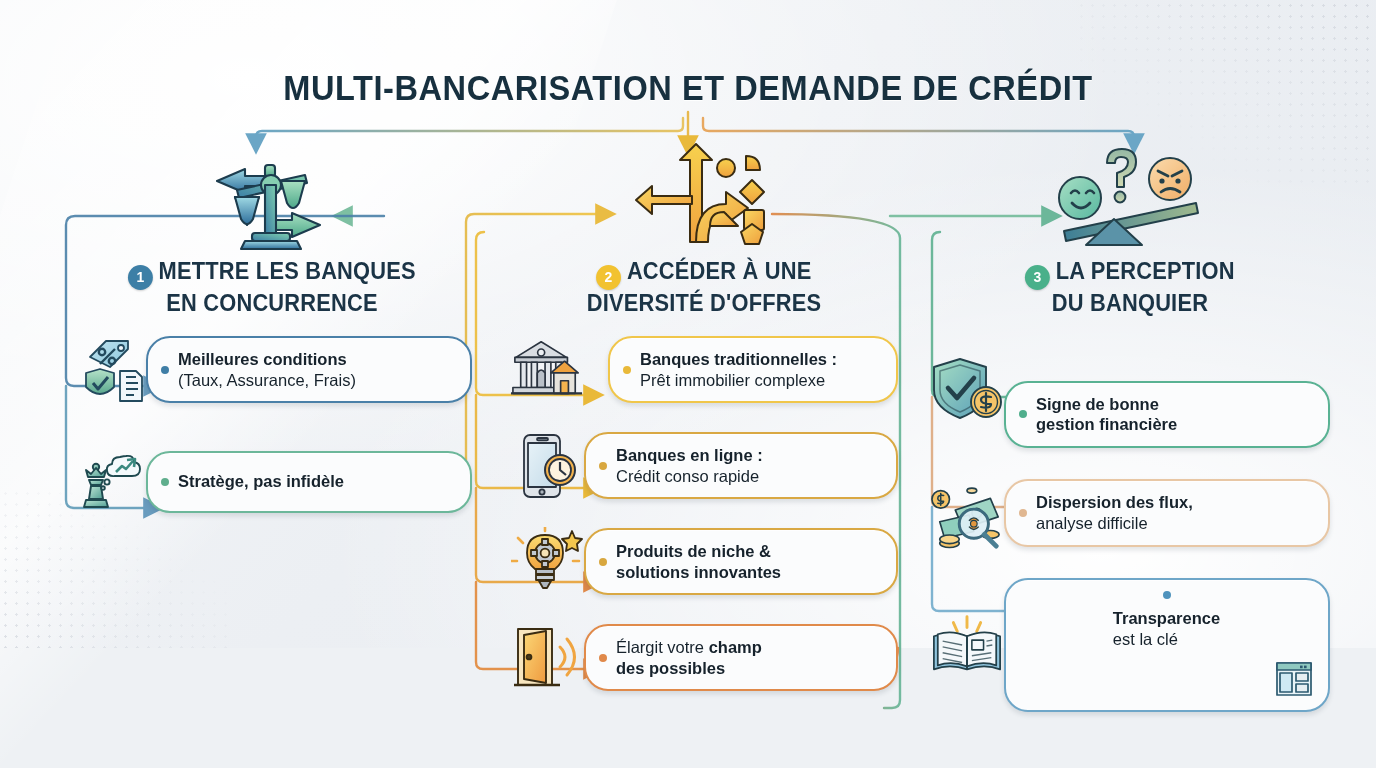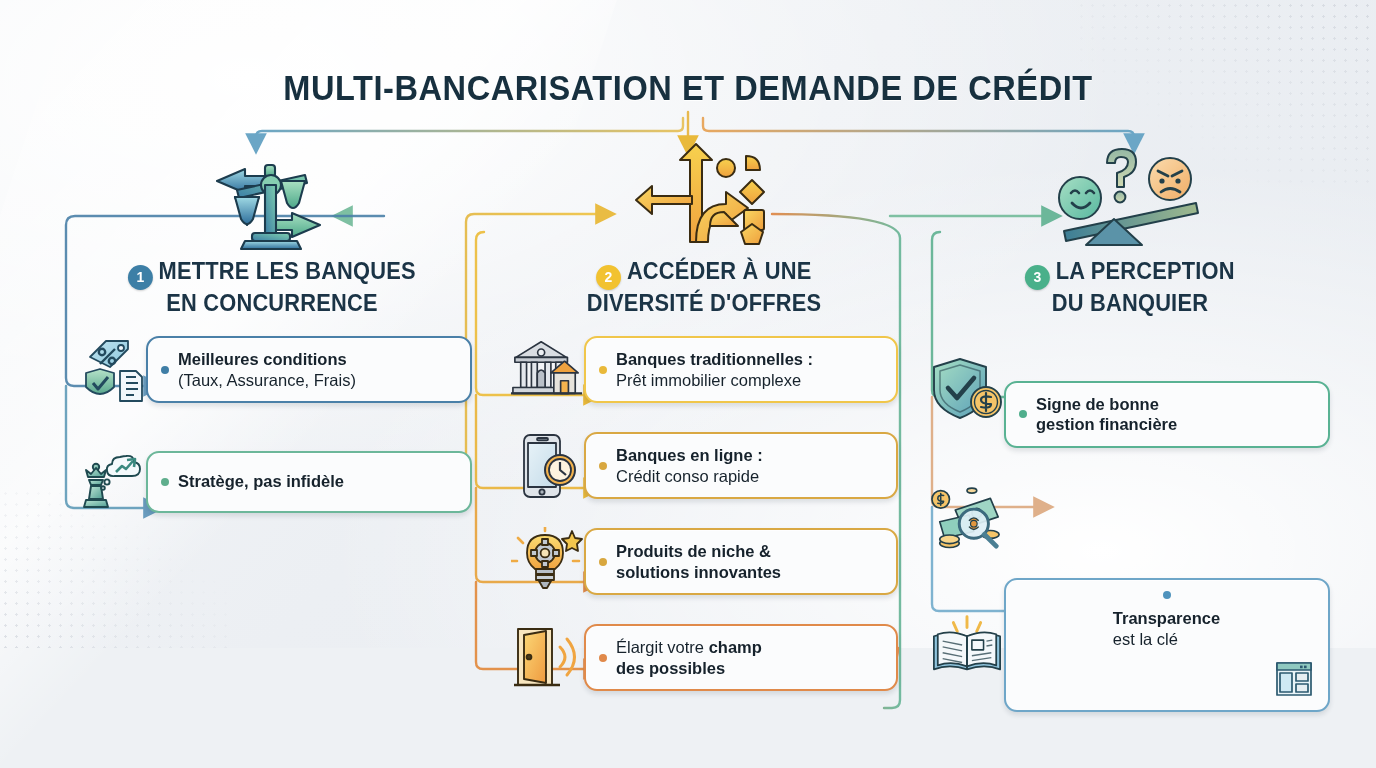--- a/index.html
+++ b/index.html
@@ -81,35 +81,35 @@
   .b2 { background:#f2c230; }
   .b3 { background:#49b08a; }
 
   .rows { margin-top:16px; }
   .row { display:flex; align-items:center; position:relative; }
   .row-icon { width:74px; height:74px; flex:0 0 74px; display:flex; align-items:center; justify-content:center; }
 
   .card {
     flex:1;
     background:#fbfcfd;
-    border-radius:13px;
+    border-radius:24px;
     border:2.5px solid #ccc;
     padding:11px 14px 11px 13px;
     box-shadow:0 3px 5px rgba(30,45,60,.13), 0 1px 0 rgba(255,255,255,.7) inset;
     display:flex; align-items:center; gap:9px;
     min-height:62px;
   }
   .dot { width:8px; height:8px; border-radius:50%; flex:0 0 8px; }
   .ctext { font-size:16.5px; line-height:1.26; color:#16222c; }
   .ctext b { font-weight:bold; }
   .ctext .sub { font-weight:normal; }
 
   .bd-blue   { border-color:#4a80a8; }
   .bd-green  { border-color:#6cb79a; }
-  .bd-yellow { border-color:#f0c64a; }
+  .bd-yellow { border-color:#f0c64a;margin-left:24px; }
   .bd-gold   { border-color:#d9a843; }
   .bd-orange { border-color:#e08a4a; }
   .bd-teal   { border-color:#59b293;margin-top:48px; }
   .bd-peach  { border-color:#e8c7a5; }
   .bd-sky    { border-color:#6ea6c8;flex-direction:column; }
 
   .dt-blue{background:#3f7ea6;} .dt-green{background:#5fae8d;}
   .dt-yellow{background:#e9b93a;} .dt-gold{background:#d8a73f;}
   .dt-orange{background:#e0894a;} .dt-teal{background:#4fae8c;}
   .dt-peach{background:#e0b791;} .dt-sky{background:#4f93bd;}
@@ -561,20 +561,27 @@
               <ellipse cx="20" cy="63" rx="10" ry="4.4" fill="#f7d58a"></ellipse>
               <ellipse cx="62" cy="58" rx="9" ry="4" fill="#f5c468"></ellipse>
               <circle cx="45" cy="47" r="15" fill="#dff0f7" opacity=".92"></circle>
               <circle cx="45" cy="47" r="15" fill="none" stroke-width="3" stroke="#3c6a7e"></circle>
               <path d="M56,58 L68,70" stroke-width="5" stroke="#4b7f93" stroke-linecap="round"></path>
               <path d="M40,44 Q45,38 50,44 M40,50 Q45,56 50,50" fill="#e2973f" stroke-width="1.4"></path>
               <circle cx="45" cy="47" r="3.4" fill="#e2973f" stroke-width="1.2"></circle>
             </g>
           </svg>
         </div>
+        <div class="card bd-peach">
+          <span class="dot dt-peach"></span>
+          <span class="ctext">
+            <b>Dispersion des flux,</b><br>
+            <span class="sub">analyse difficile</span>
+          </span>
+        </div>
       </div>
 
       <div class="row">
         <div class="row-icon">
           <svg width="76" height="70" viewBox="0 0 76 70">
             <g stroke="#23404a" stroke-width="1.8" stroke-linejoin="round">
               <g stroke="#f0b949" stroke-width="3" stroke-linecap="round">
                 <path d="M24,12 L28,21 M38,6 L38,17 M52,12 L48,21"></path>
               </g>
               <path d="M4,26 L4,60 Q20,54 38,60 Q56,54 72,60 L72,26 Q56,20 38,26 Q20,20 4,26 Z" fill="#8fc4dd"></path>

